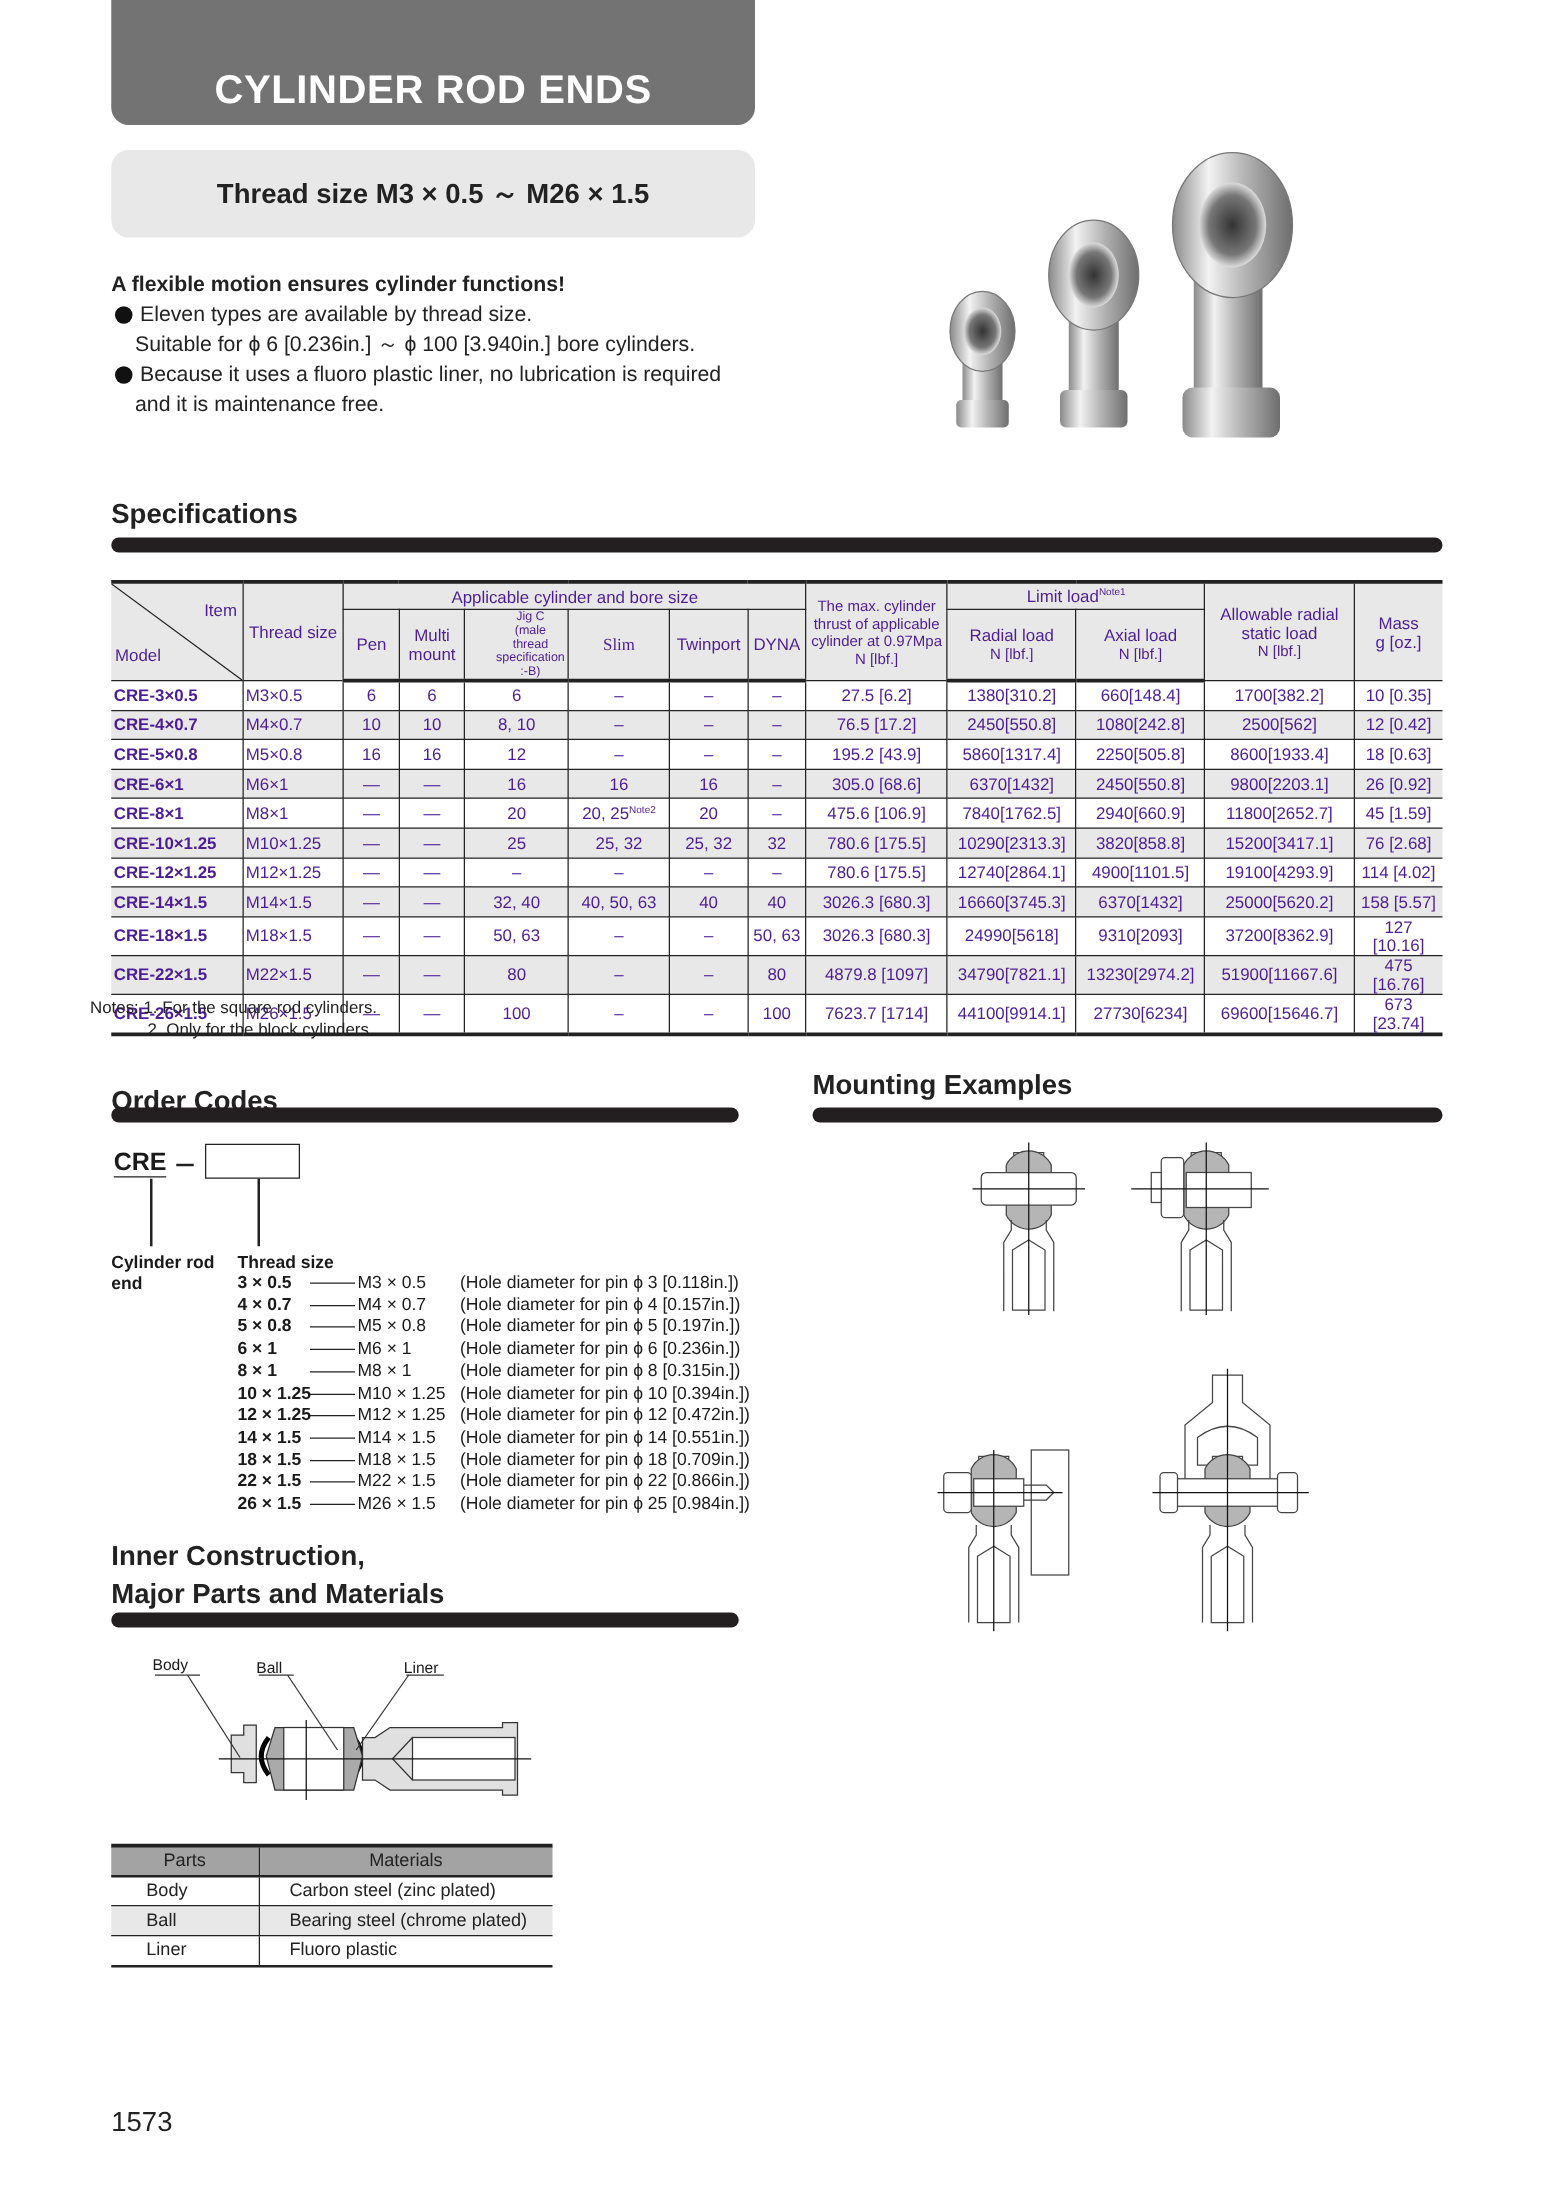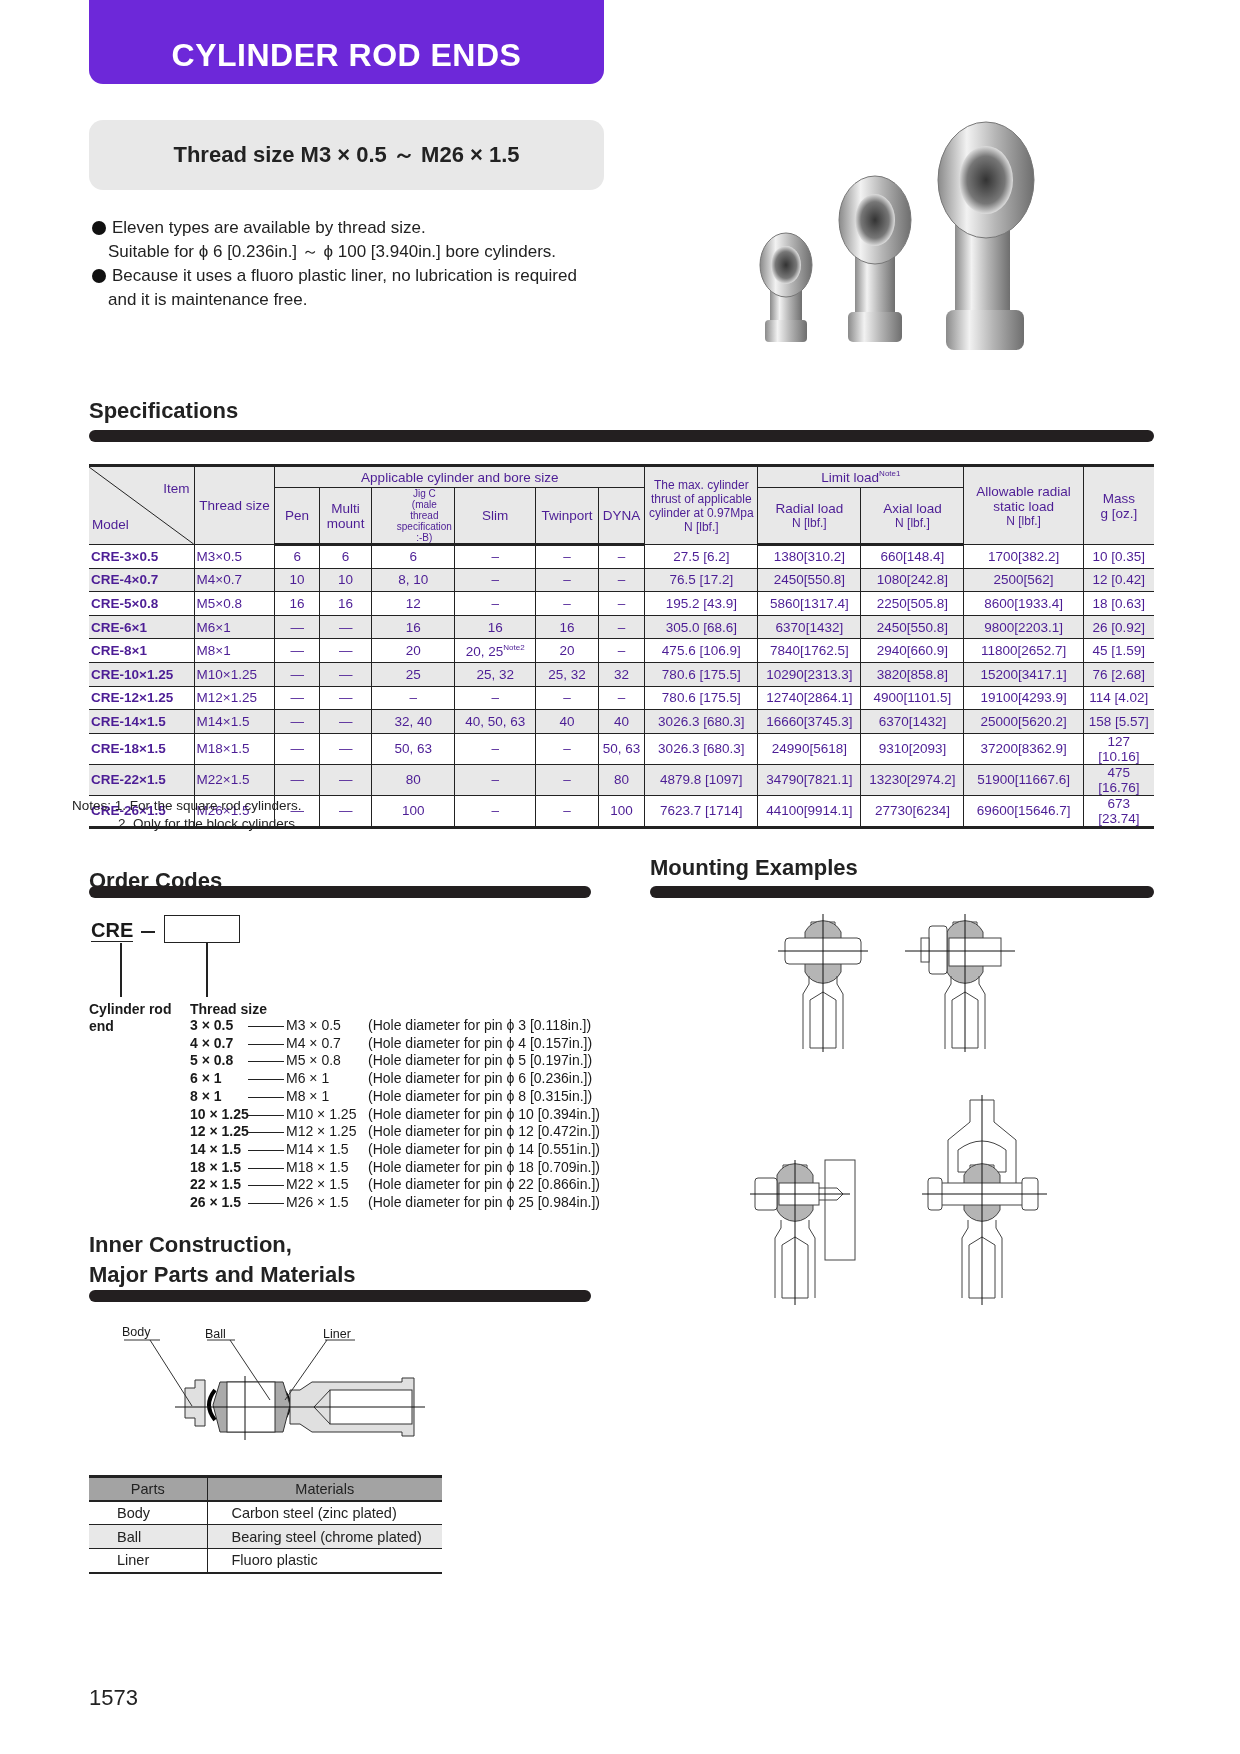--- a/index.html
+++ b/index.html
@@ -1,19 +1,19 @@
 <!DOCTYPE html>
 <html><head>
 <meta charset="utf-8">
 <style>
   * { box-sizing: border-box; margin: 0; padding: 0; }
   html, body { width: 1240px; height: 1754px; background: #fff; }
   body { font-family: "Liberation Sans", "DejaVu Sans", sans-serif; color: #1a1a1a; position: relative; overflow: hidden; }
 
-  .title-bar { position: absolute; left: 89px; top: 0; width: 515px; height: 84px; background: #6d28d9; border-radius: 0 0 14px 14px; }
+  .title-bar { position: absolute; left: 89px; top: 0; width: 515px; height: 100px; background: #737373; border-radius: 0 0 14px 14px; }
   .title-bar h1 { position: absolute; left: 0; right: 0; bottom: 10px; text-align: center; color: #fff; font-size: 32px; font-weight: bold; letter-spacing: 0.5px; }
   .subtitle-bar { position: absolute; left: 89px; top: 120px; width: 515px; height: 70px; background: #e8e8e8; border-radius: 14px; display: flex; align-items: center; justify-content: center; }
   .subtitle-bar span { font-size: 22px; font-weight: bold; color: #222; }
 
   .intro { position: absolute; left: 89px; top: 216px; width: 560px; font-size: 17px; line-height: 24px; color: #222; }
   .intro .lead { font-weight: bold; }
   .intro .bullet { display: flex; }
   .intro .bullet .dot { display: inline-block; width: 14px; height: 14px; border-radius: 50%; background: #111; margin: 5px 6px 0 3px; flex-shrink: 0; }
   .intro .indent { padding-left: 19px; }
 
@@ -77,20 +77,21 @@
 <body>
 
 <div class="title-bar">
   <h1>CYLINDER ROD ENDS</h1>
 </div>
 <div class="subtitle-bar">
   <span>Thread size  M3 × 0.5 ～ M26 × 1.5</span>
 </div>
 
 <div class="intro">
+  <div class="lead">A flexible motion ensures cylinder functions!</div>
   <div class="bullet">
     <span class="dot"></span>
     <span>Eleven types are available by thread size.</span>
   </div>
   <div class="indent">Suitable for  ϕ 6 [0.236in.] ～ ϕ 100 [3.940in.] bore cylinders.</div>
   <div class="bullet">
     <span class="dot"></span>
     <span>Because it uses a fluoro plastic liner, no lubrication is required</span>
   </div>
   <div class="indent">and it is maintenance free.</div>
@@ -163,21 +164,21 @@
       </th>
     </tr>
     <tr style="height:42px;">
       <th style="width:44px;">Pen</th>
       <th style="width:52px;">Multi<br>mount</th>
       <th class="small" style="width:80px;padding-left:24px;">
         <div>Jig C</div>
         <div>(male thread</div>
         <div>specification :-B)</div>
       </th>
-      <th style="width:80px;">Slim</th>
+      <th style="width:80px;font-family:Liberation Serif, serif;">Slim</th>
       <th style="width:62px;">Twinport</th>
       <th style="width:46px;">DYNA</th>
       <th style="width:102px;">
           <div>Radial load</div>
           <div class="med">N [lbf.]</div>
         </th>
       <th style="width:102px;margin-top:36px;">
           <div>Axial load</div>
           <div class="med">N [lbf.]</div>
         </th>

